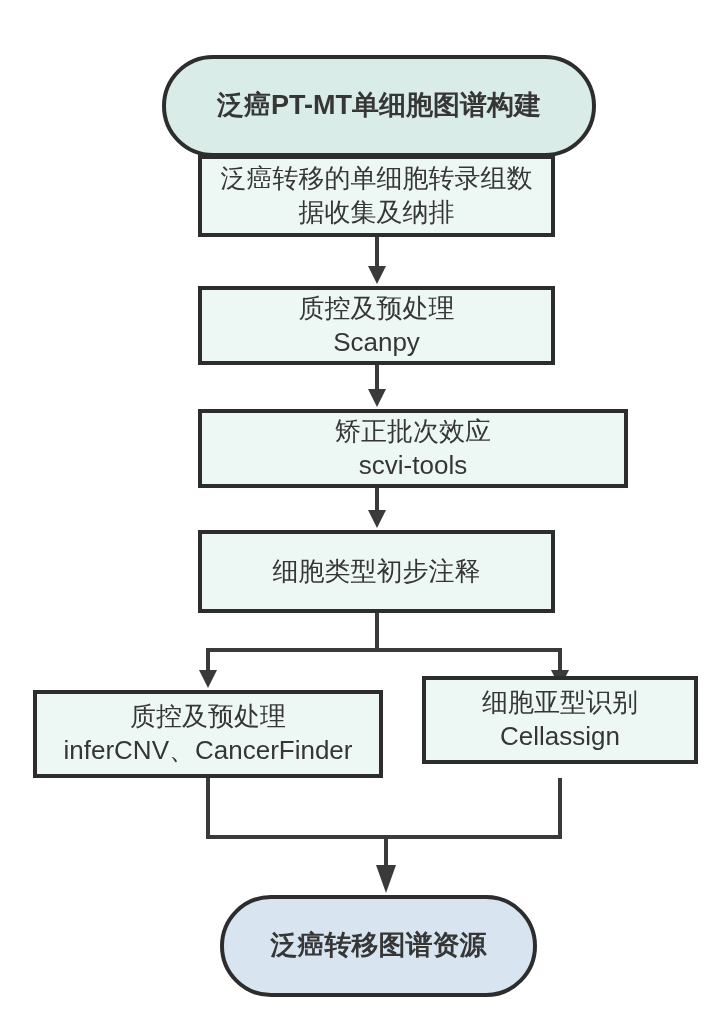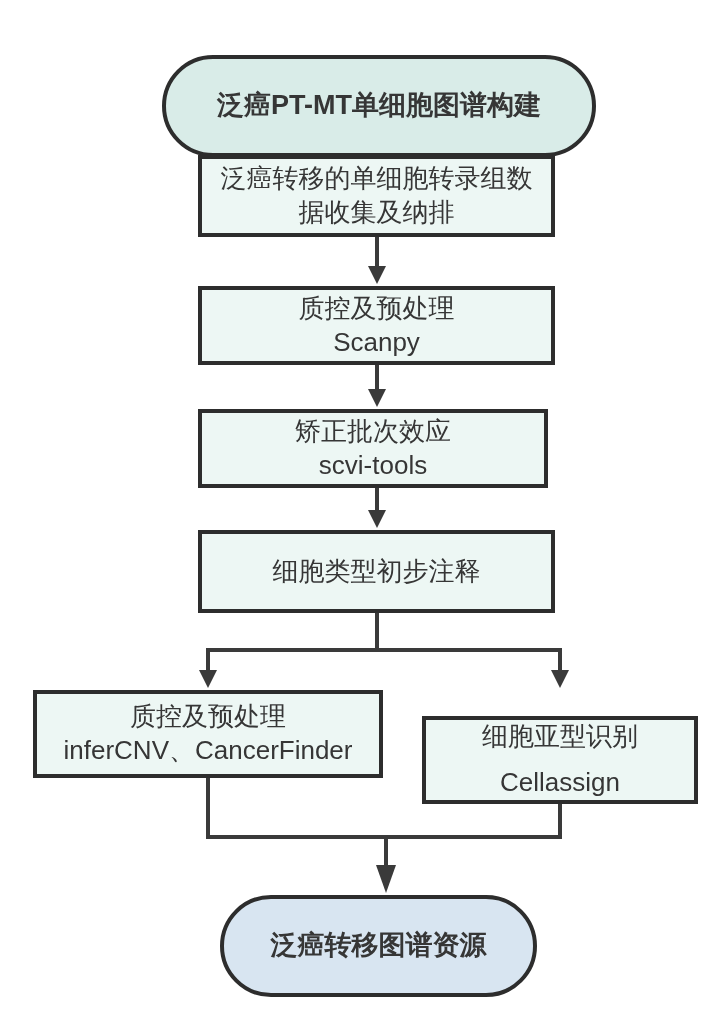--- a/index.html
+++ b/index.html
@@ -46,24 +46,24 @@
     border-radius: 52px;
     font-size: 27px;
     font-weight: 700;
   }
   .terminator-top { background: var(--terminator_top_fill, #d9ece8); }
   .terminator-bottom { background: var(--terminator_bottom_fill, #d8e5f1); }
 
   .node-start     { left: 162px; top: 8px;   width: 434px; height: 102px; margin-top: 47px; }
   .node-collect   { left: 198px; top: 155px; width: 357px; height: 82px; }
   .node-qc        { left: 198px; top: 286px; width: 357px; height: 79px; }
-  .node-batch     { left: 198px; top: 409px; width: 350px; height: 79px; }
+  .node-batch     { left: 198px; top: 409px; width: 430px; height: 79px; }
   .node-annotate  { left: 198px; top: 530px; width: 357px; height: 83px; text-align: right; }
   .node-malignant { left: 33px;  top: 690px; width: 350px; height: 88px; }
-  .node-subtype   { left: 422px; top: 716px; width: 276px; height: 88px; justify-content: space-between; }
+  .node-subtype   { left: 422px; top: 676px; width: 276px; height: 88px; }
   .node-end       { left: 220px; top: 895px; width: 317px; height: 102px; }
 </style>
 </head>
 <body>
 
 <div class="canvas">
 
   <svg class="connectors" viewBox="0 0 714 1024" xmlns="http://www.w3.org/2000/svg">
     <g>
       <path d="M377 110 V138"></path>

